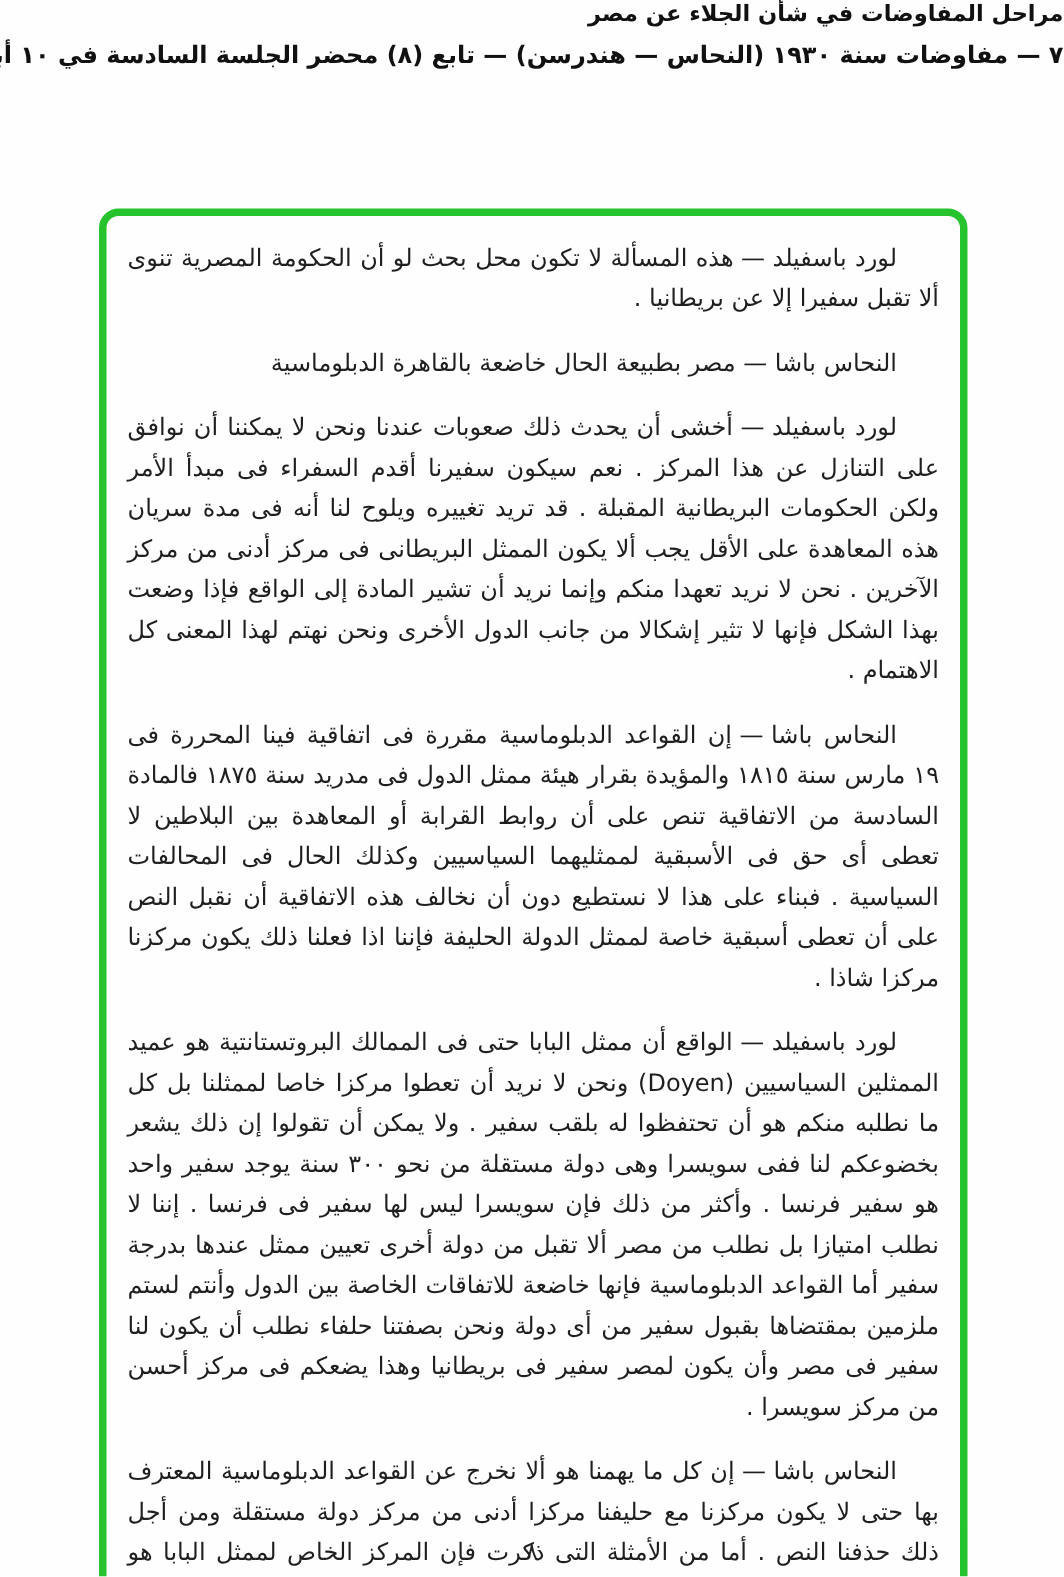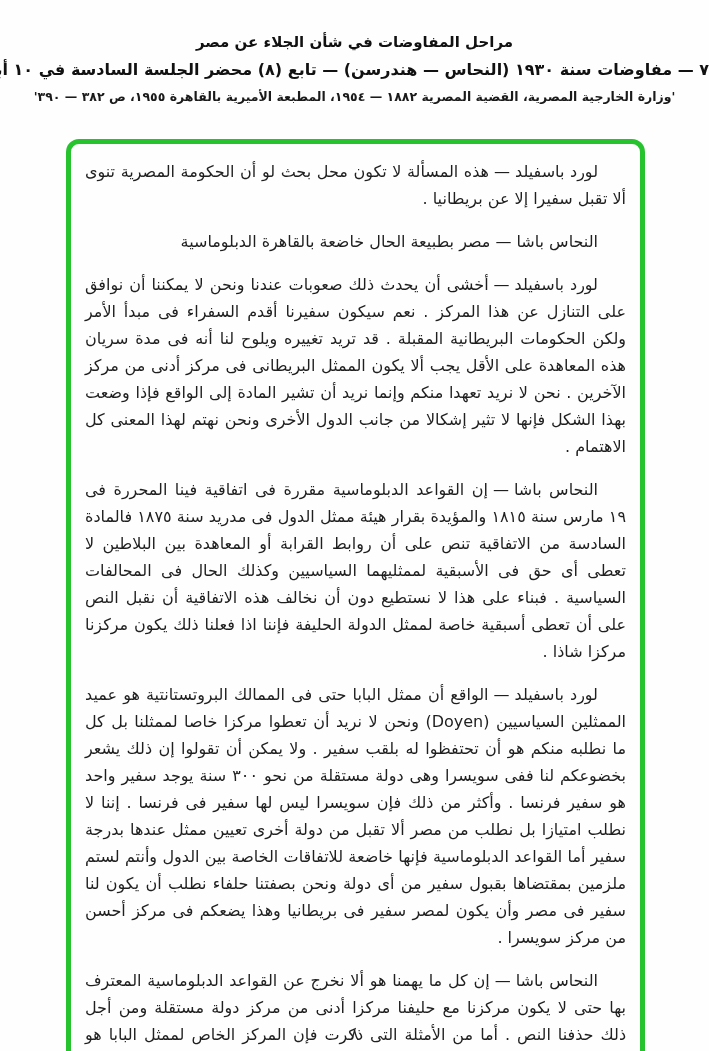--- a/index.html
+++ b/index.html
@@ -10,22 +10,21 @@
   }
   .page {
     position: relative;
     width: 709px;
     height: 1051px;
     background: #fefefe;
     direction: rtl;
     overflow: hidden;
   }
   .header {
-    padding-top: 33px;
-    text-align: center;
+    text-align: right;
     color: #111111;
   }
   .header-title {
     font-size: 15px;
     font-weight: bold;
     margin: 0 0 9px 0;
   }
   .header-subtitle {
     font-size: 16px;
     font-weight: bold;
@@ -73,21 +72,20 @@
   }
 </style>
 </head>
 <body>
 
 <div class="page">
 
   <div class="header">
     <p class="header-title">مراحل المفاوضات في شأن الجلاء عن مصر</p>
     <p class="header-subtitle">٧ — مفاوضات سنة ١٩٣٠ (النحاس — هندرسن) — تابع (٨) محضر الجلسة السادسة في ١٠ أبريل ١٩٣٠</p>
-    <p class="header-source">'وزارة الخارجية المصرية، القضية المصرية ١٨٨٢ — ١٩٥٤، المطبعة الأميرية بالقاهرة ١٩٥٥، ص ٣٨٢ — ٣٩٠'</p>
   </div>
 
   <div class="highlight-box" style="border-color: rgb(39, 195, 47);">
 
     <p class="para">
       <span>لورد باسفيلد</span><span class="dash">—</span><span>هذه المسألة لا تكون محل بحث لو أن الحكومة المصرية تنوى ألا تقبل سفيرا إلا عن بريطانيا .</span>
     </p>
 
     <p class="para">
       <span>النحاس باشا</span><span class="dash">—</span><span>مصر بطبيعة الحال خاضعة بالقاهرة الدبلوماسية</span>

